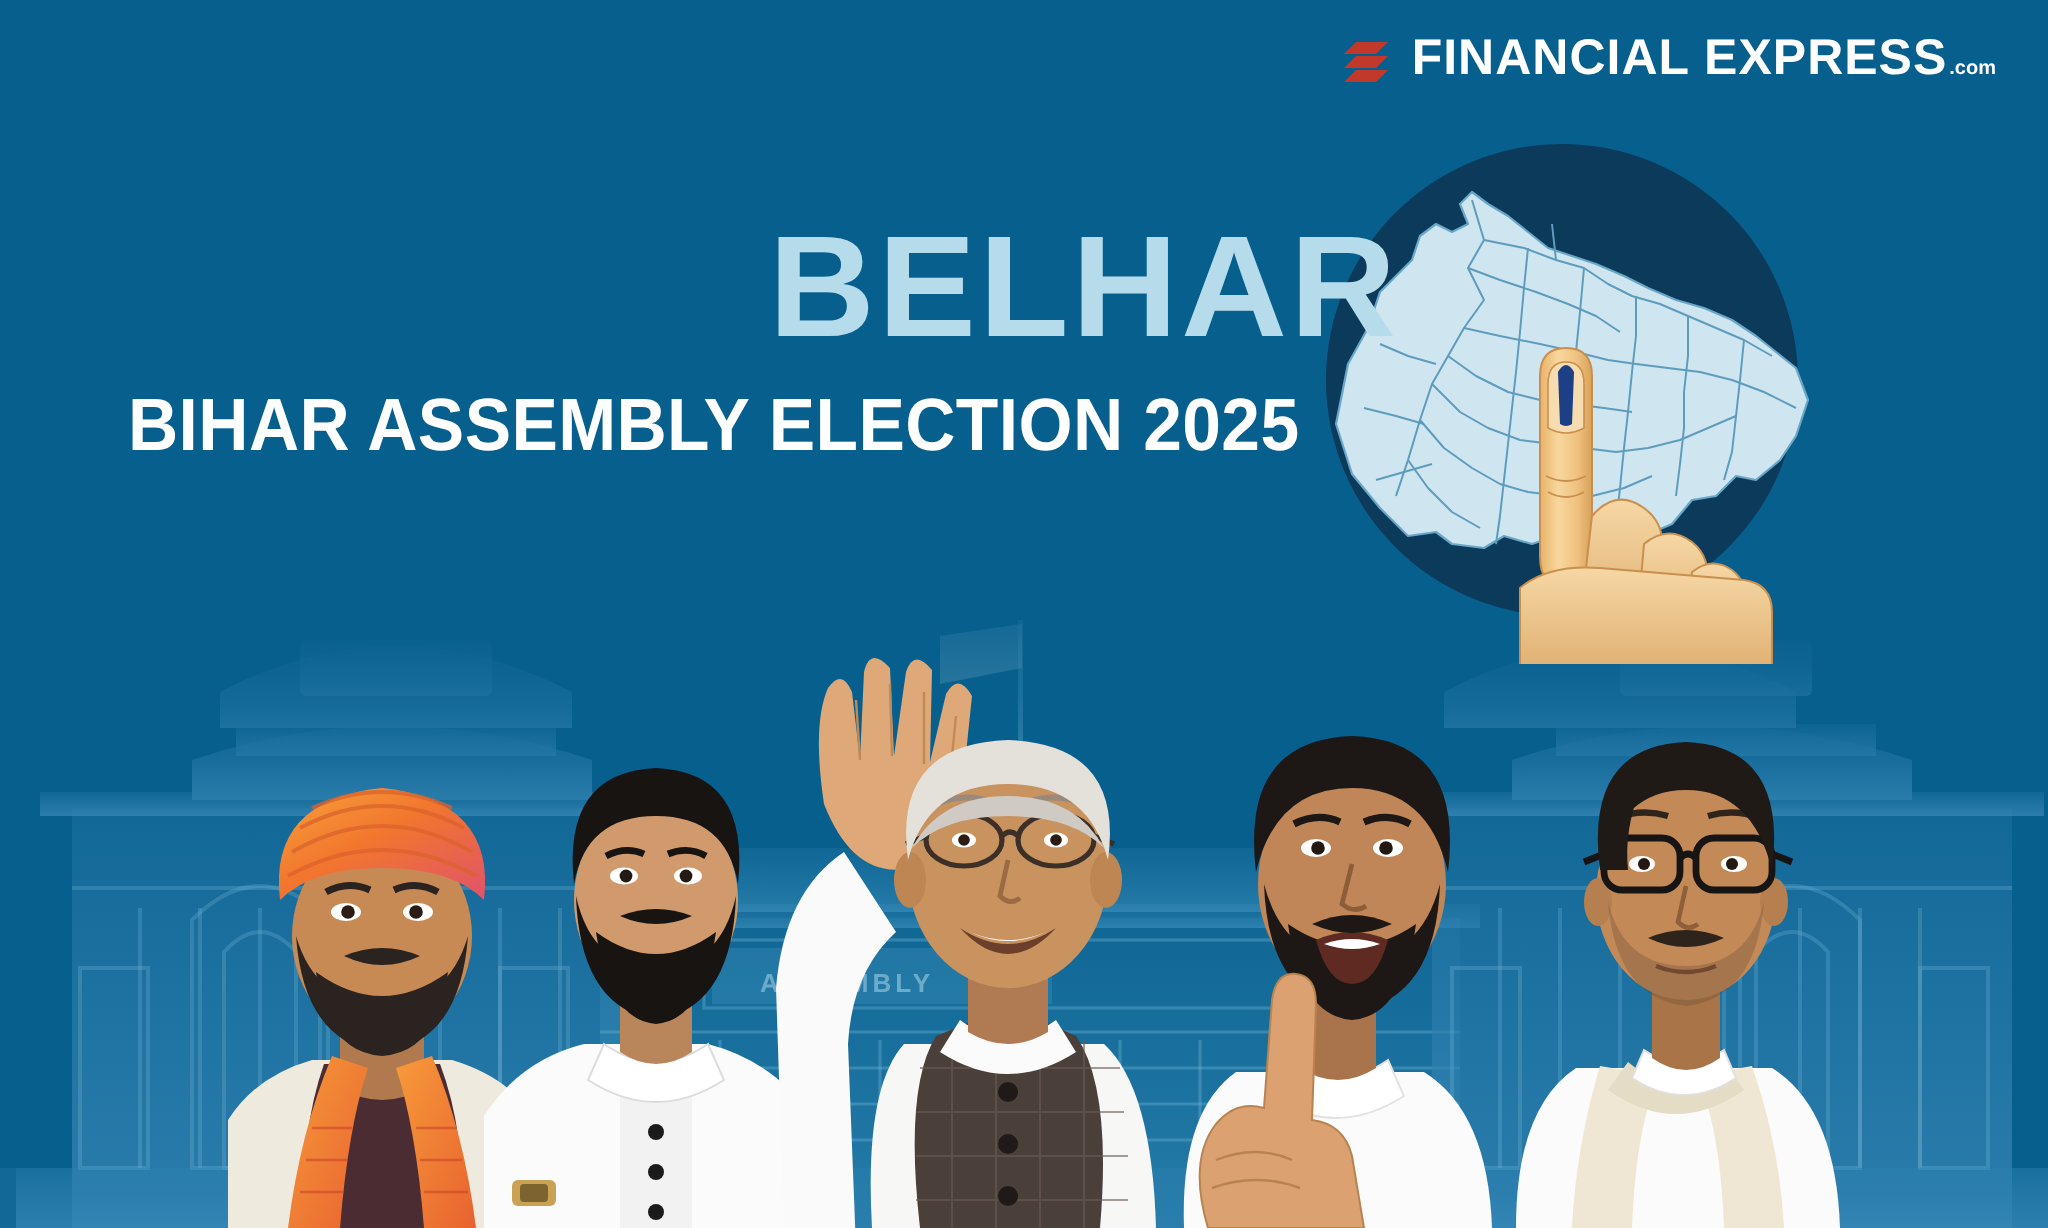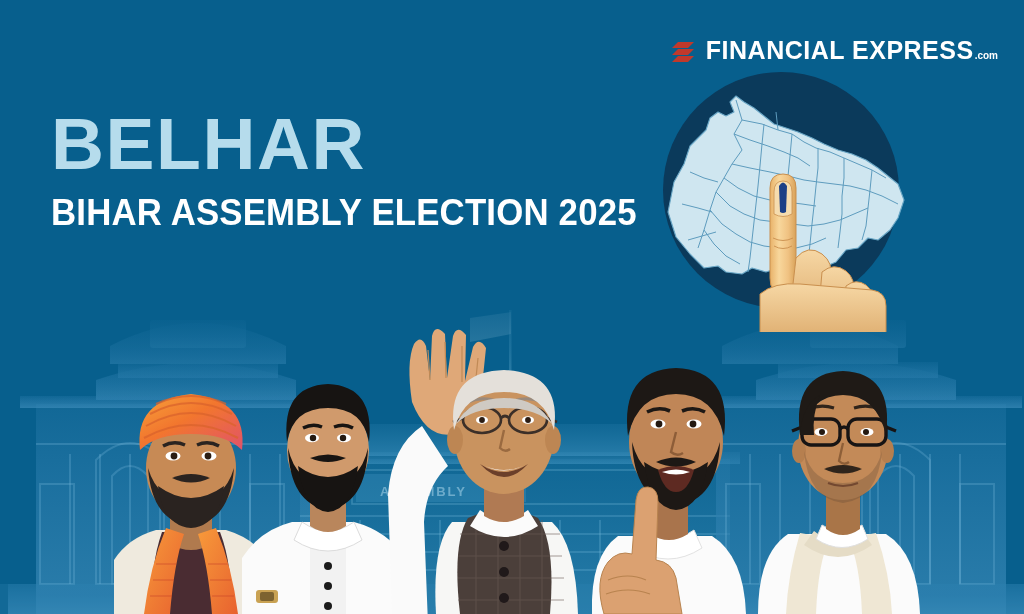--- a/index.html
+++ b/index.html
@@ -19,39 +19,39 @@
     position:absolute; left:0; bottom:0; width:1024px; height:330px;
     opacity:1; pointer-events:none;
   }
   .bg-fade {
     position:absolute; left:0; top:0; width:1024px; height:120px;
     background:linear-gradient(to bottom, #075f8d 0%, rgba(7,95,141,0.55) 55%, rgba(7,95,141,0) 100%);
     z-index:4;
   }
 
   
-  .title-block { position:absolute; left:51px; top:108px; z-index:10; }
+  .title-block { position:absolute; left:64px; top:108px; z-index:10;text-align:right; }
   .main-title {
     font-size:72px; line-height:72px; font-weight:700;
     color:#b6dcec; letter-spacing:1.5px;
     transform:scaleX(1.02); transform-origin:left center;
     font-family:"Liberation Sans Narrow","Liberation Sans",sans-serif;
   }
   .sub-title {
     margin-top:14px;
     font-size:37px; line-height:38px; font-weight:700;
     color:#ffffff; letter-spacing:0.2px;
     transform:scaleX(0.94); transform-origin:left center;
     white-space:nowrap;
     font-family:"Liberation Sans Narrow","Liberation Sans",sans-serif;
   }
 
   
   .logo {
-    position:absolute; right:26px; top:36px; z-index:20;
+    position:absolute; right:26px; top:15px; z-index:20;
     display:flex; align-items:center; gap:10px;
   }
   .logo-mark { width:26px; height:26px; flex:0 0 26px; }
   .logo-text {
     color:#ffffff; font-weight:700; font-size:25px; letter-spacing:0.5px;
     display:flex; align-items:baseline;
     font-family:"Liberation Sans","DejaVu Sans",sans-serif;
   }
   .logo-dotcom { font-size:10px; font-weight:700; letter-spacing:0px; margin-left:1px; }
 

